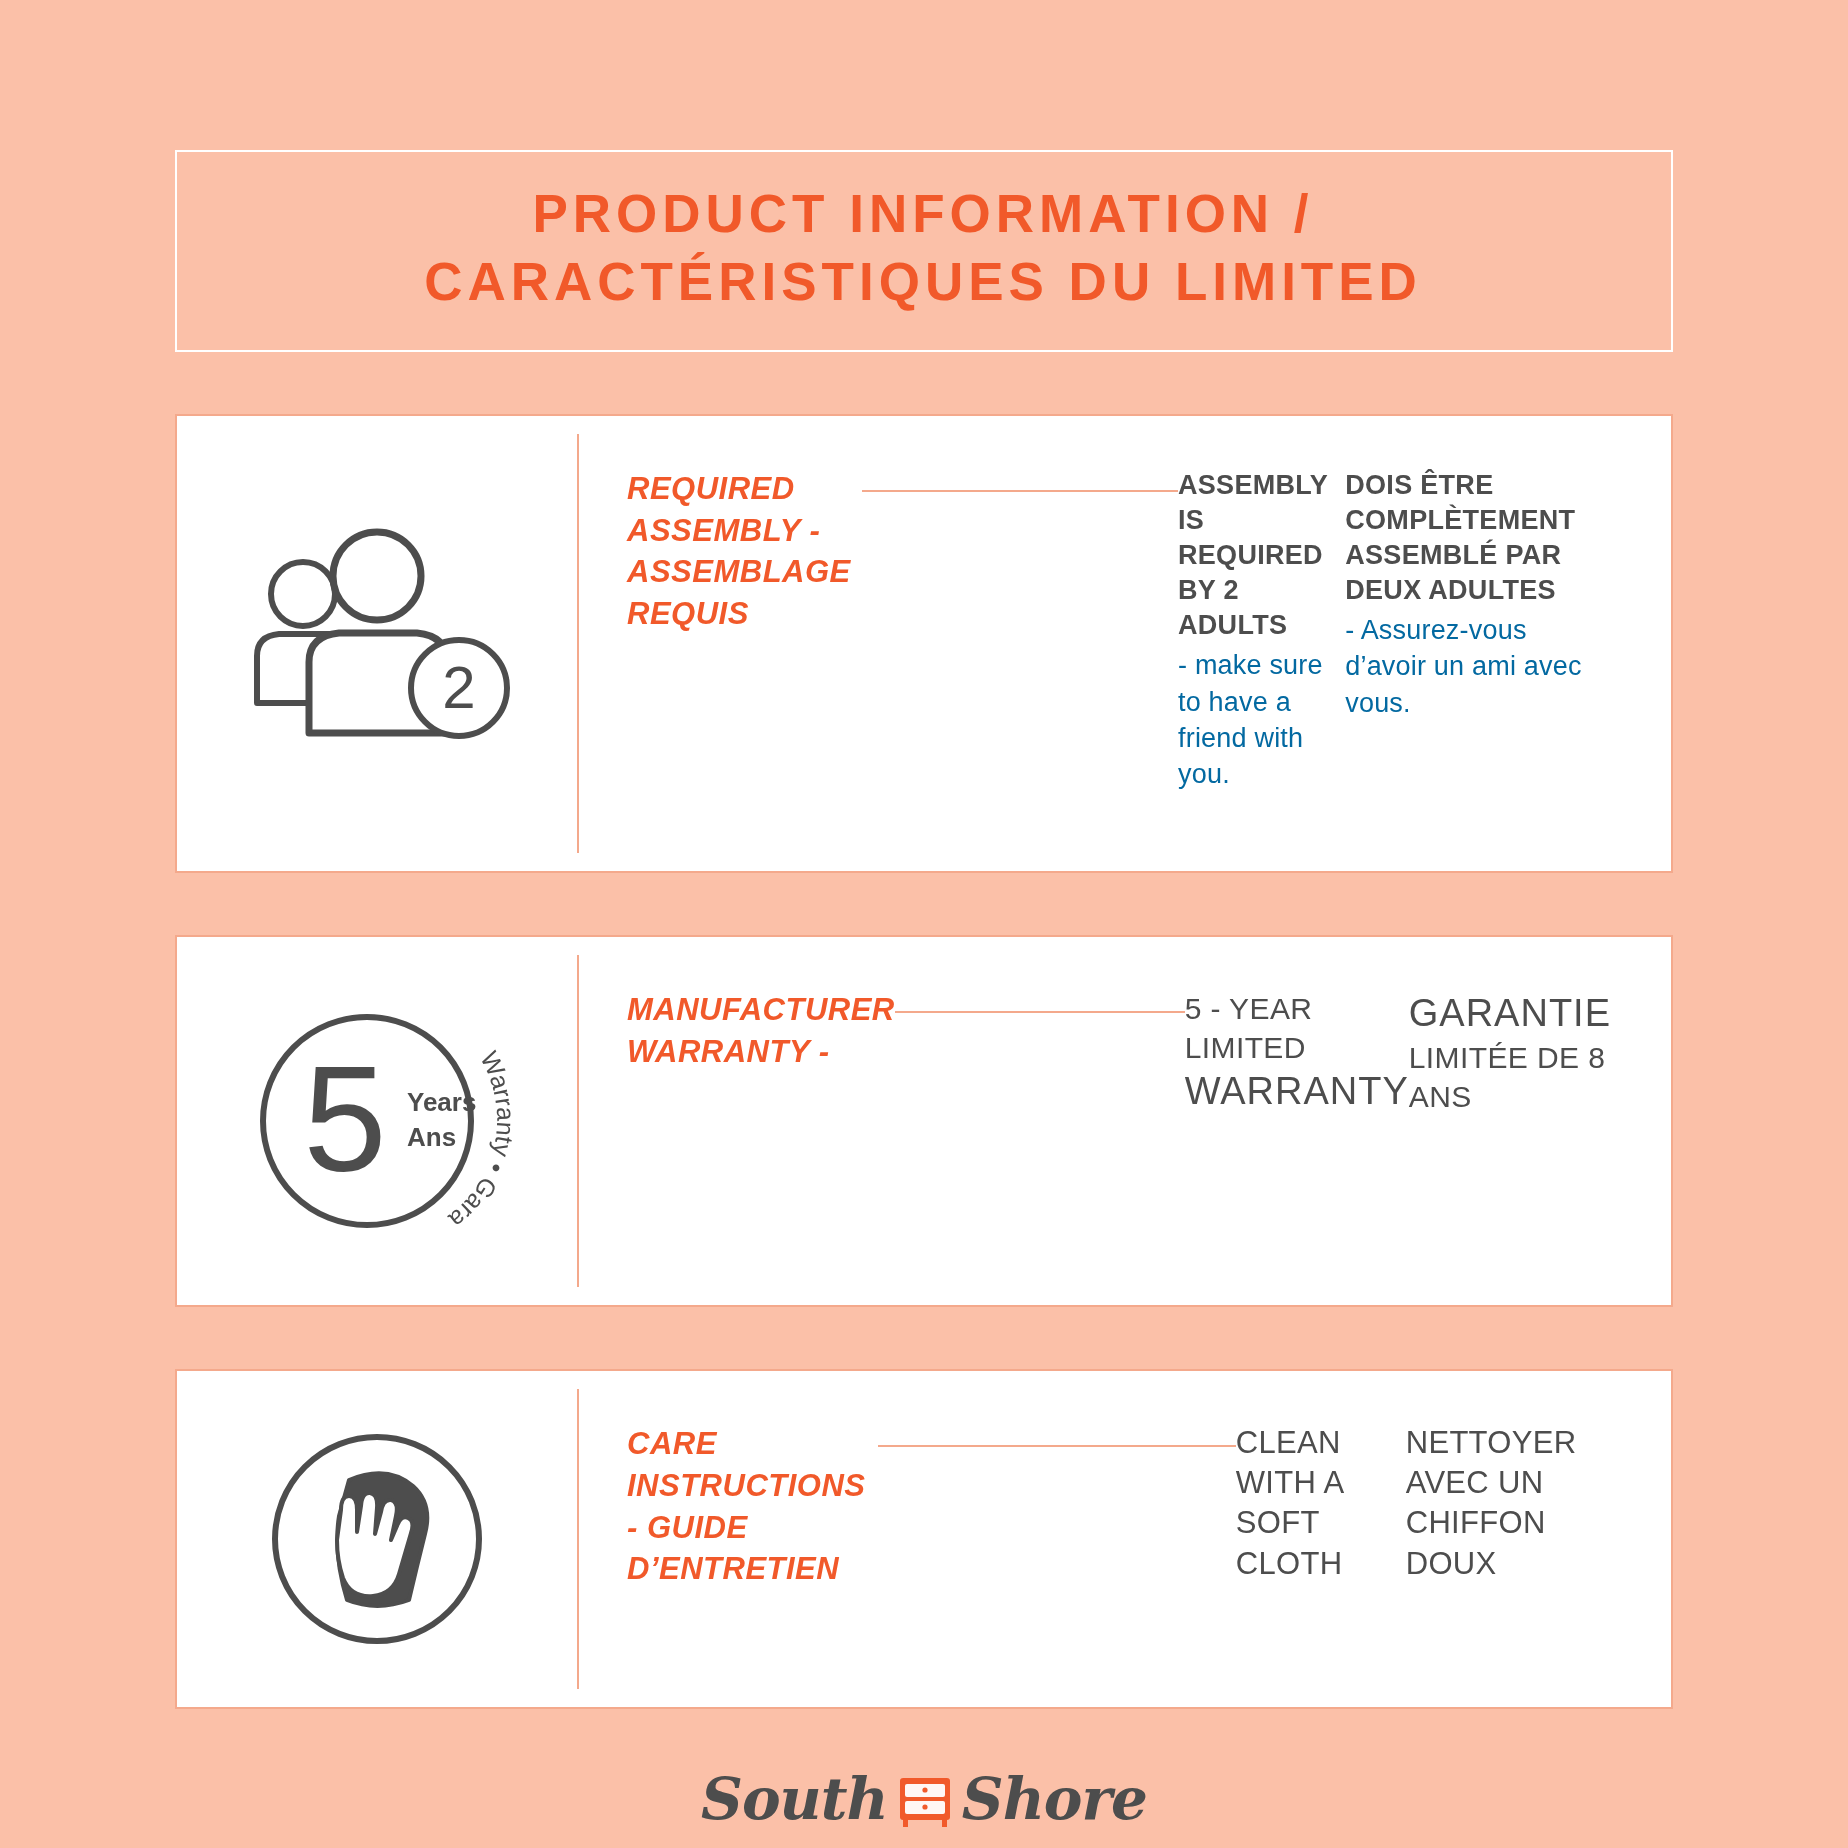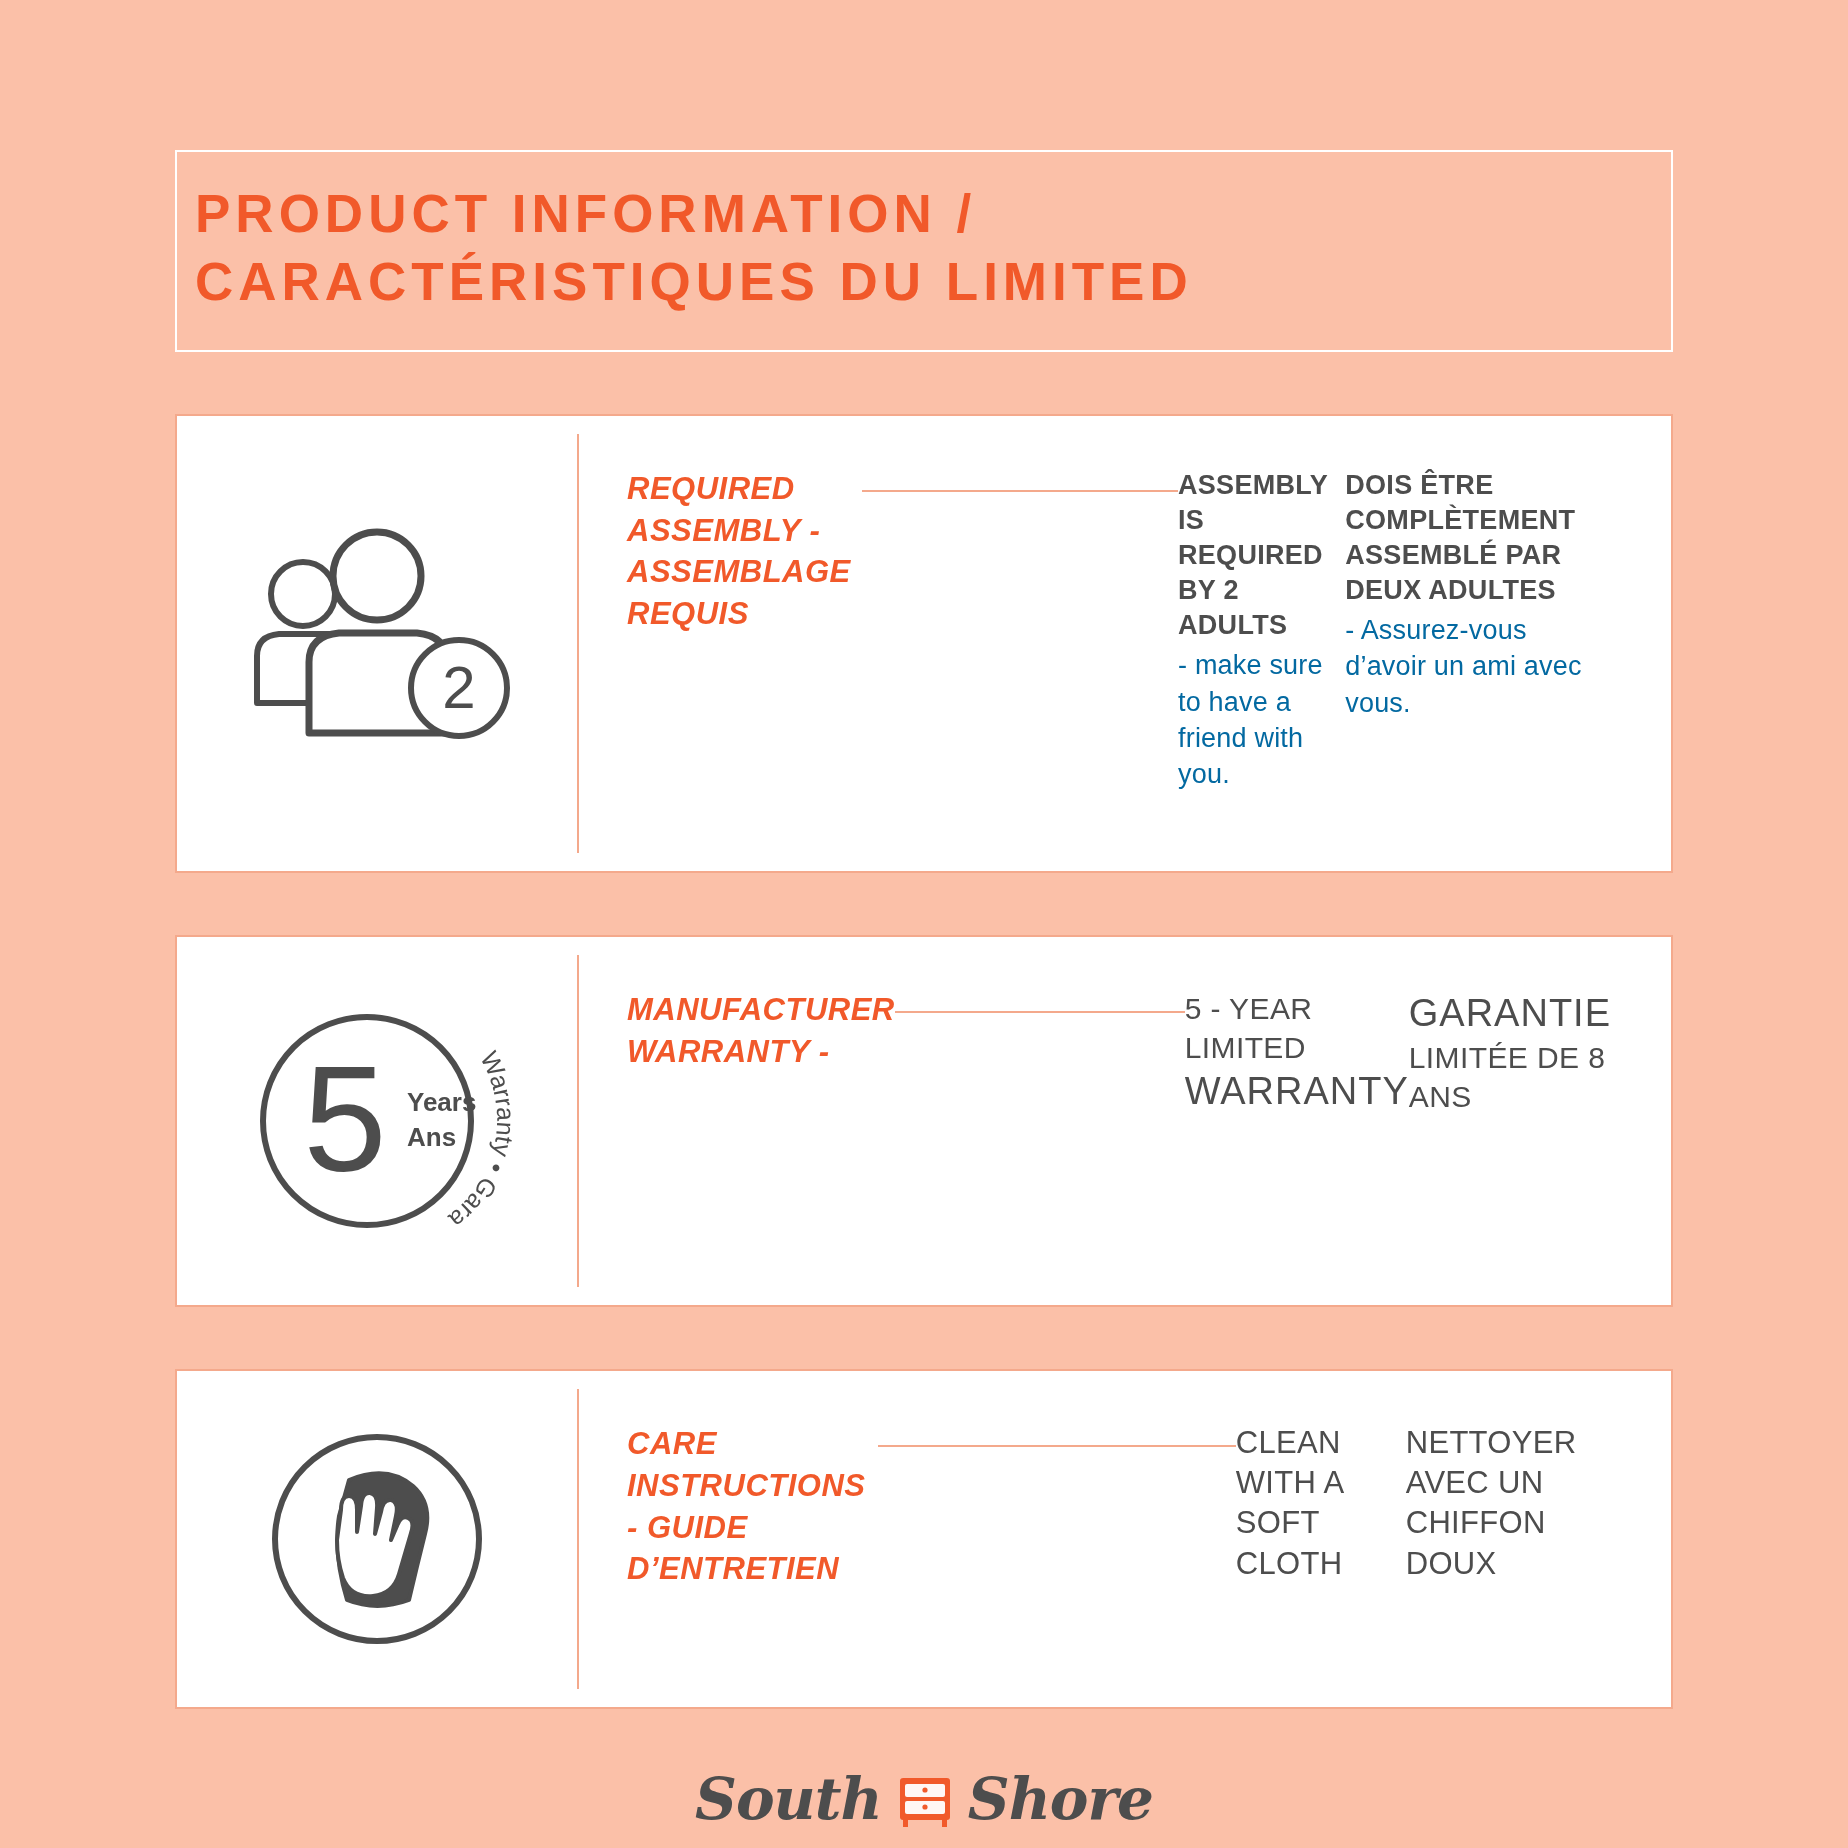--- a/index.html
+++ b/index.html
@@ -20,21 +20,21 @@
     height: 1848px;
     box-sizing: border-box;
     padding: 150px 175px 0 175px;
   }
 
   
   .title-box {
     border: 2px solid #ffffff;
     box-sizing: border-box;
     padding: 28px 20px 34px 18px;
-    text-align: left;
+    text-align: center;
   }
   .title-line {
     color: #f1592a;
     font-weight: bold;
     font-size: 53px;
     letter-spacing: 5px;
     line-height: 1.28;
     white-space: nowrap;
   }
 
@@ -117,21 +117,21 @@
   .card-assembly { min-height: 372px; }
   .card-warranty { min-height: 372px; }
   .card-care     { min-height: 340px; }
 
   
   .footer {
     margin-top: 56px;
     display: flex;
     align-items: center;
     justify-content: center;
-    gap: 12px;
+    gap: 6px;
   }
   .logo-word {
     color: #4d4d4d;
     font-family: "DejaVu Serif", serif;
     font-style: italic;
     font-weight: bold;
     font-size: 58px;
     letter-spacing: -1px;
   }
   .logo-mark {

